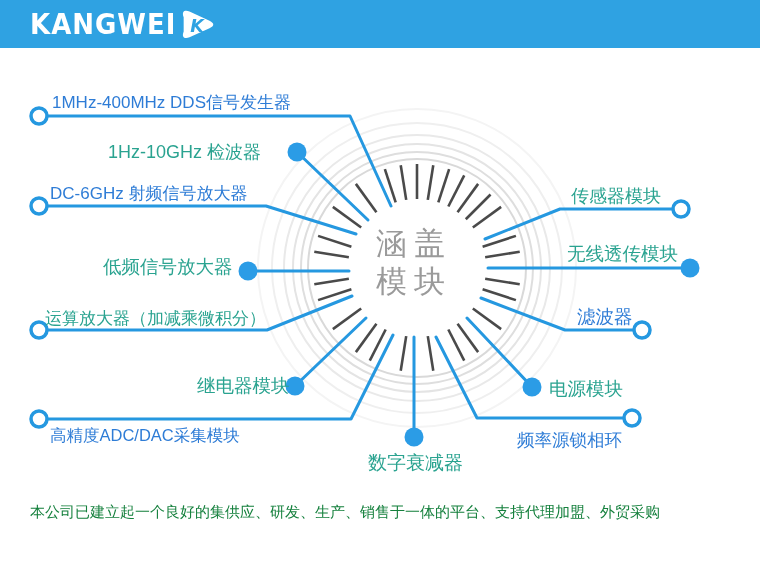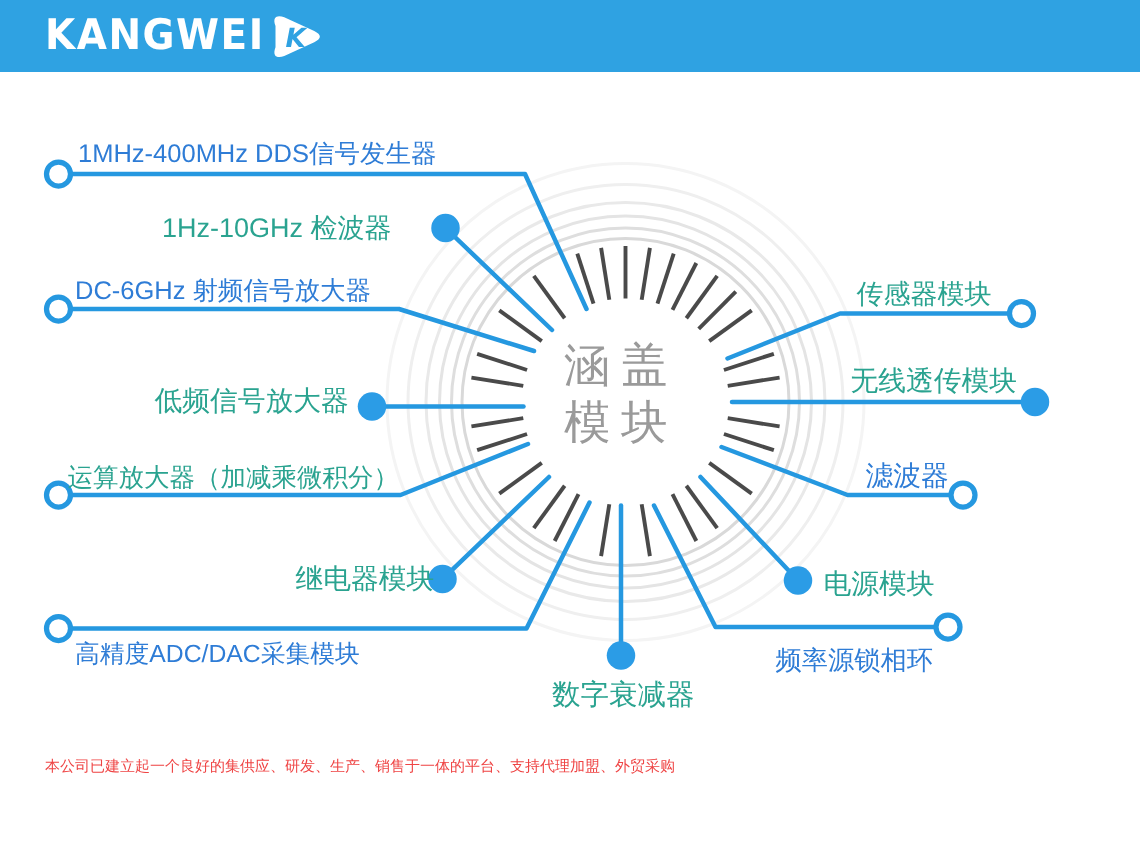--- a/index.html
+++ b/index.html
@@ -23,21 +23,21 @@
   .lbl-teal{fill:#2aa390;}
   .center-text{
     fill:#9a9a9a;font-size:31px;letter-spacing:7px;text-anchor:middle;
     font-family:"Liberation Sans",sans-serif;
   }
   .conn{stroke:#2598e0;stroke-width:3;fill:none;stroke-linejoin:round;stroke-linecap:round;}
   .ring-marker{fill:#ffffff;stroke:#2598e0;stroke-width:3.5;}
   .dot-marker{fill:#2b9ce6;}
   .footer{
     position:absolute;left:30px;top:500px;width:712px;
-    color:#ef4444;font-size:10px;line-height:23px;font-weight:500;
+    color:#15803d;font-size:15px;line-height:23px;font-weight:500;
   }
 </style>
 </head>
 <body>
 
 <div class="header" style="background: rgb(47, 162, 226);">
   <div class="logo">
     <span class="logo-text">KANGWEI</span>
     <svg class="logo-badge" viewBox="0 0 42 36">
       <path d="M5,10 C2,2 7,1 12,3 L36,14 C42,17 42,20 36,23 L12,34 C7,36 2,35 5,27 Z" fill="#ffffff"></path>

